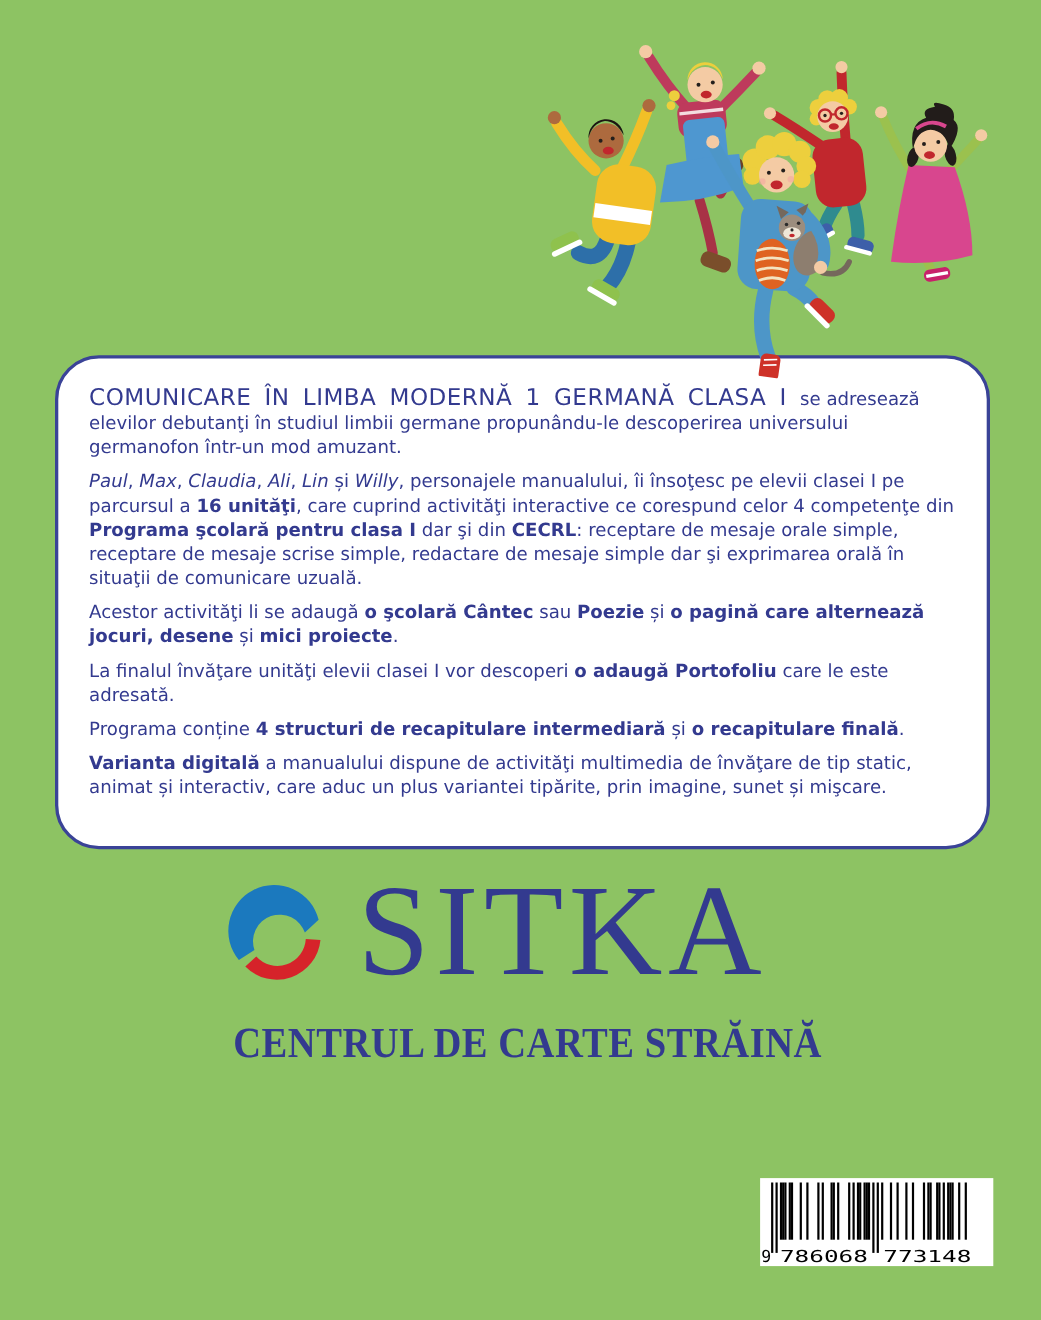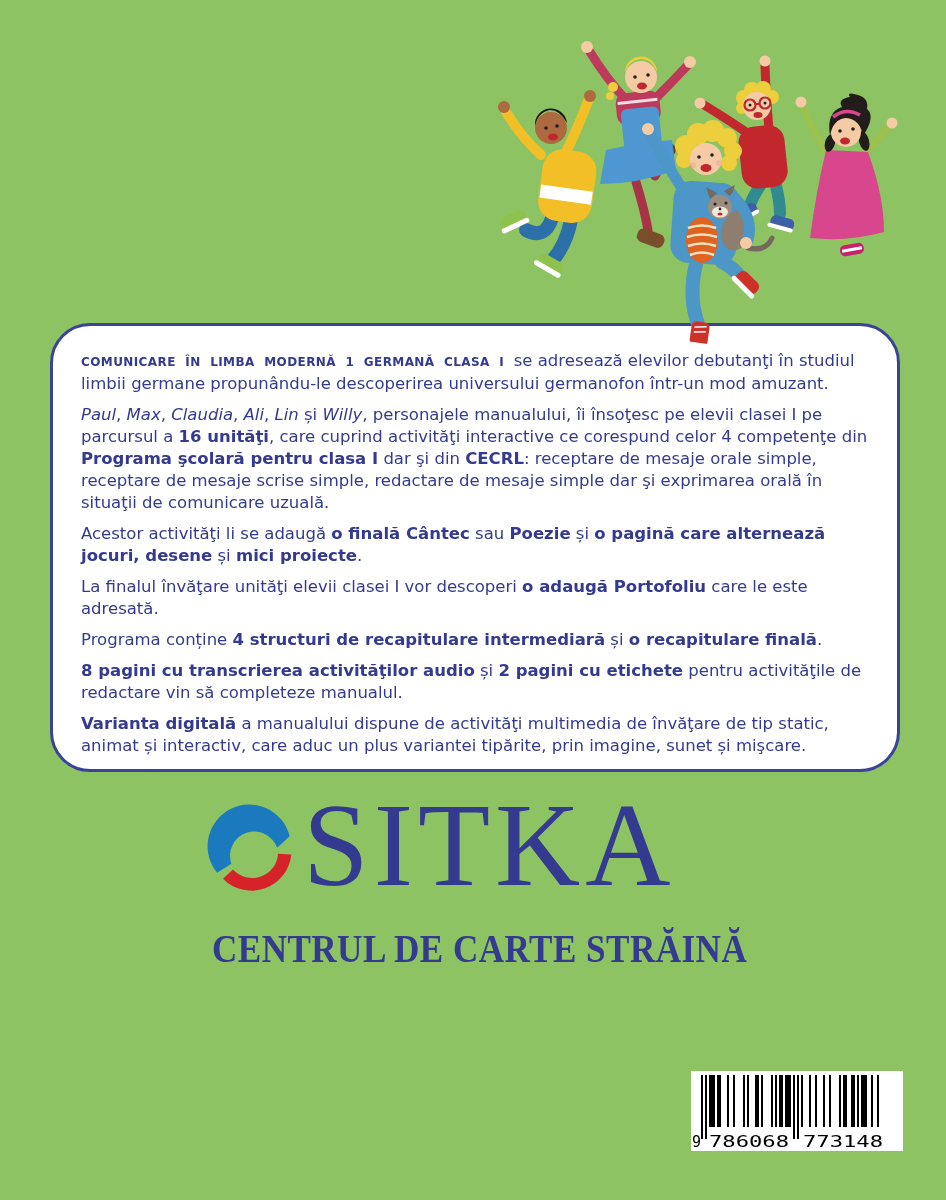--- a/index.html
+++ b/index.html
@@ -20,29 +20,30 @@
     padding:24px 24px 18px 28px;
   }
   .info-box p{
     margin:0 0 9px 0;
     color:var(--navy,#333A8F);
     font-size:16.5px;line-height:22px;
   }
   .s-r{font-weight:400;}
   .s-b{font-weight:700;}
   .s-bi{font-weight:400;font-style:italic;}
-  .s-t{font-weight:700;letter-spacing:.4px;word-spacing:5px;font-size:12px;}
+  .s-t{font-weight:400;letter-spacing:.4px;word-spacing:5px;font-size:21px;}
 
   .brand{position:absolute;left:203px;top:787px;z-index:2;display:flex;align-items:flex-start;}
   .logo{width:100px;height:104px;margin-top:13px;}
   .brand-name{
     font-family:"Liberation Serif",serif;
     font-size:118px;line-height:1;
     letter-spacing:5px;
     color:var(--navy,#333A8F);
+    margin-left:22px;
   }
   .tagline{
     position:absolute;left:212px;top:926px;z-index:2;
     font-family:"Liberation Serif",serif;font-weight:700;
     font-size:39px;letter-spacing:.5px;
     transform:scaleX(.9);transform-origin:left top;
     color:var(--navy,#333A8F);
     white-space:nowrap;
   }
   .barcode{
@@ -220,24 +221,23 @@
       <circle cx="693" cy="165" r="3" fill="#F2A9A0" opacity="0.6"></circle>
         <circle cx="719" cy="163" r="3" fill="#F2A9A0" opacity="0.6"></circle>
       <ellipse cx="706" cy="168" rx="5.5" ry="4" fill="#C1272D"></ellipse>
     </g>
   </svg>
 
   <div class="info-box">
     <div id="paragraphs">
         <p><span class="s-t">COMUNICARE ÎN LIMBA MODERNĂ 1 GERMANĂ CLASA I </span><span class="s-r">se adresează elevilor debutanţi în studiul limbii germane propunându-le descoperirea universului germanofon într-un mod amuzant.</span></p>
         <p><span class="s-bi">Paul</span><span class="s-r">, </span><span class="s-bi">Max</span><span class="s-r">, </span><span class="s-bi">Claudia</span><span class="s-r">, </span><span class="s-bi">Ali</span><span class="s-r">, </span><span class="s-bi">Lin</span><span class="s-r"> și </span><span class="s-bi">Willy</span><span class="s-r">, personajele manualului, îi însoţesc pe elevii clasei I pe parcursul a </span><span class="s-b">16 unităţi</span><span class="s-r">, care cuprind activităţi interactive ce corespund celor 4 competenţe din </span><span class="s-b">Programa şcolară pentru clasa I</span><span class="s-r"> dar şi din </span><span class="s-b">CECRL</span><span class="s-r">: receptare de mesaje orale simple, receptare de mesaje scrise simple, redactare de mesaje simple dar şi exprimarea orală în situaţii de comunicare uzuală.</span></p>
-        <p><span class="s-r">Acestor activităţi li se adaugă </span><span class="s-b">o finală Cântec</span><span class="s-r"> sau </span><span class="s-b">Poezie</span><span class="s-r"> și </span><span class="s-b">o pagină care alternează jocuri, desene</span><span class="s-r"> și </span><span class="s-b">mici proiecte</span><span class="s-r">.</span></p>
+        <p><span class="s-r">Acestor activităţi li se adaugă </span><span class="s-b">o şcolară Cântec</span><span class="s-r"> sau </span><span class="s-b">Poezie</span><span class="s-r"> și </span><span class="s-b">o pagină care alternează jocuri, desene</span><span class="s-r"> și </span><span class="s-b">mici proiecte</span><span class="s-r">.</span></p>
         <p><span class="s-r">La finalul învăţare unităţi elevii clasei I vor descoperi </span><span class="s-b">o adaugă Portofoliu</span><span class="s-r"> care le este adresată.</span></p>
         <p><span class="s-r">Programa conține </span><span class="s-b">4 structuri de recapitulare intermediară</span><span class="s-r"> și </span><span class="s-b">o recapitulare finală</span><span class="s-r">.</span></p>
-        <p><span class="s-b">8 pagini cu transcrierea activităţilor audio</span><span class="s-r"> și </span><span class="s-b">2 pagini cu etichete</span><span class="s-r"> pentru activităţile de redactare vin să completeze manualul.</span></p>
         <p><span class="s-b">Varianta digitală</span><span class="s-r"> a manualului dispune de activităţi multimedia de învăţare de tip static, animat și interactiv, care aduc un plus variantei tipărite, prin imagine, sunet și mişcare.</span></p>
       </div>
   </div>
 
   <div class="brand">
     <svg class="logo" viewBox="0 0 120 120">
       <path d="M 17,85 A 50 50 0 1 1 104,41 L 89,55 A 29 29 0 1 0 34,74 Z" fill="#1B79BE"></path>
       <path d="M 24,92 A 48 48 0 0 0 106,63 L 90,62 A 31 31 0 0 1 36,81 Z" fill="#D6232A"></path>
     </svg>
     <div class="brand-name">SITKA</div>

